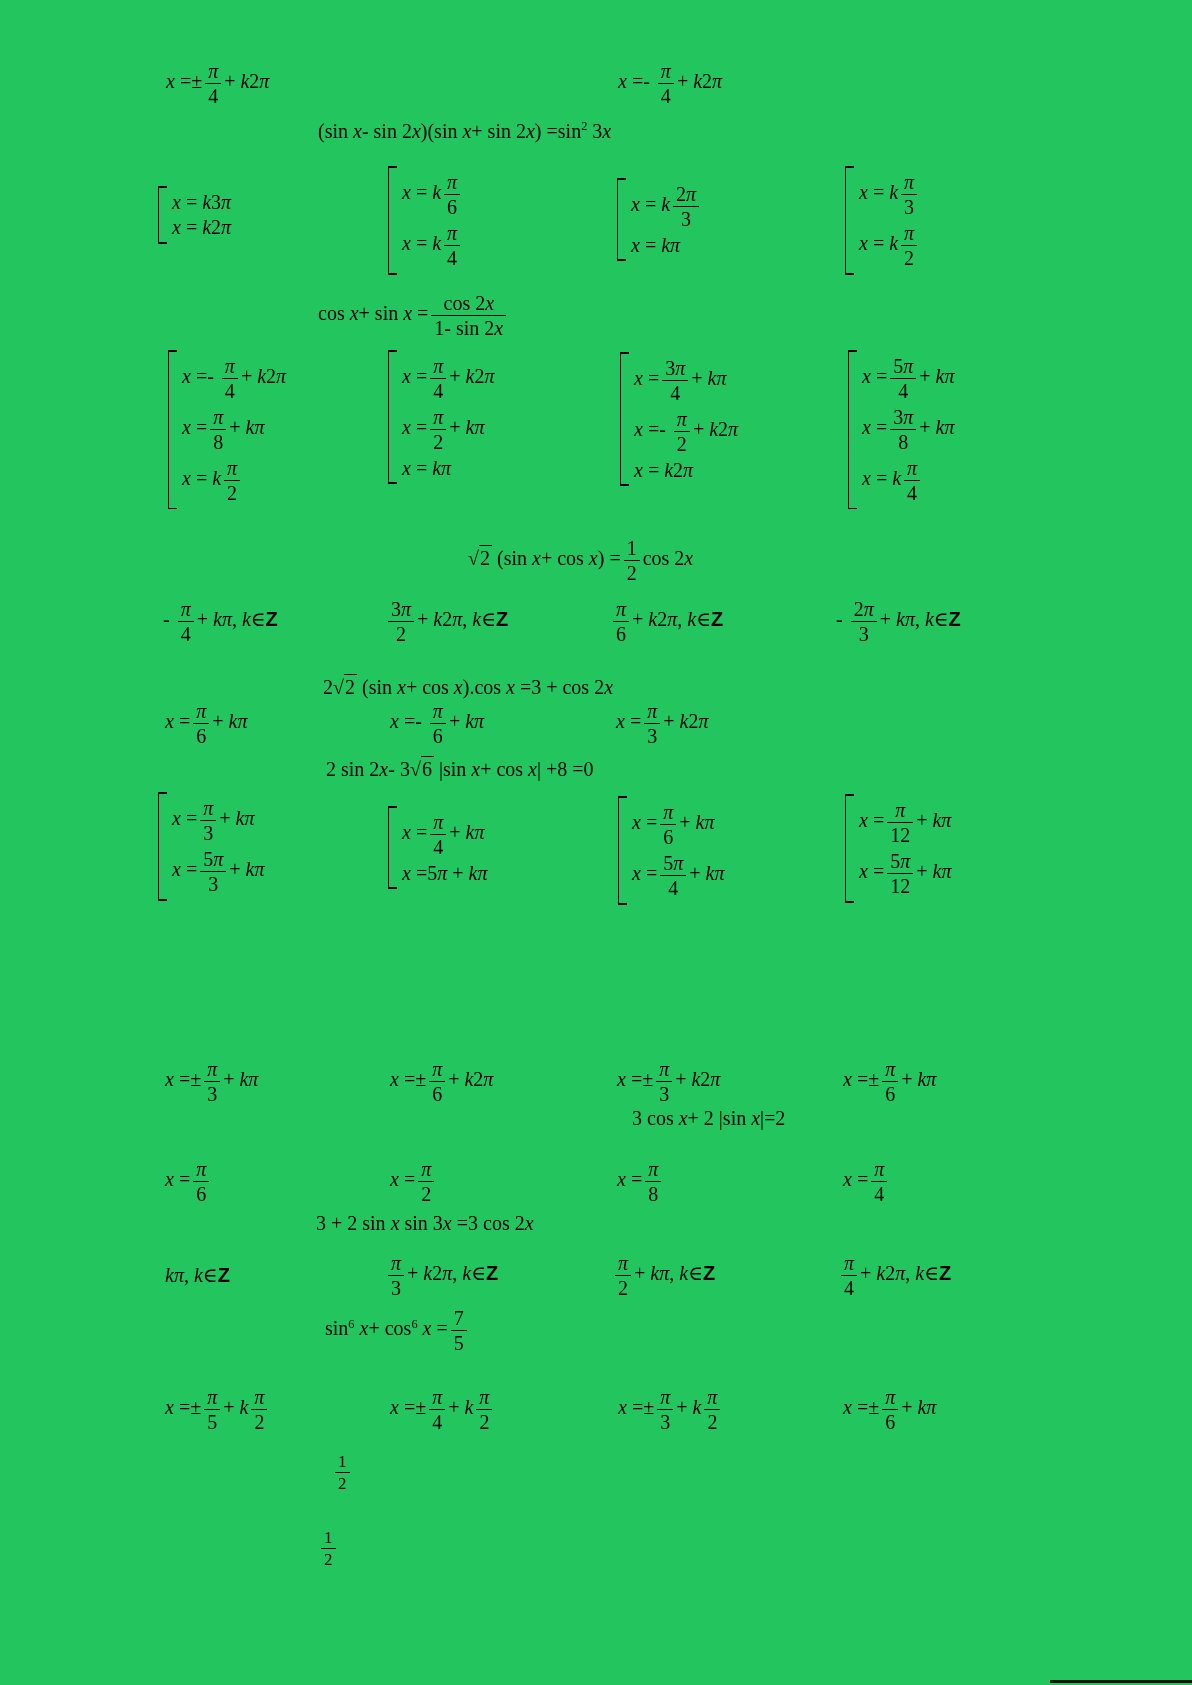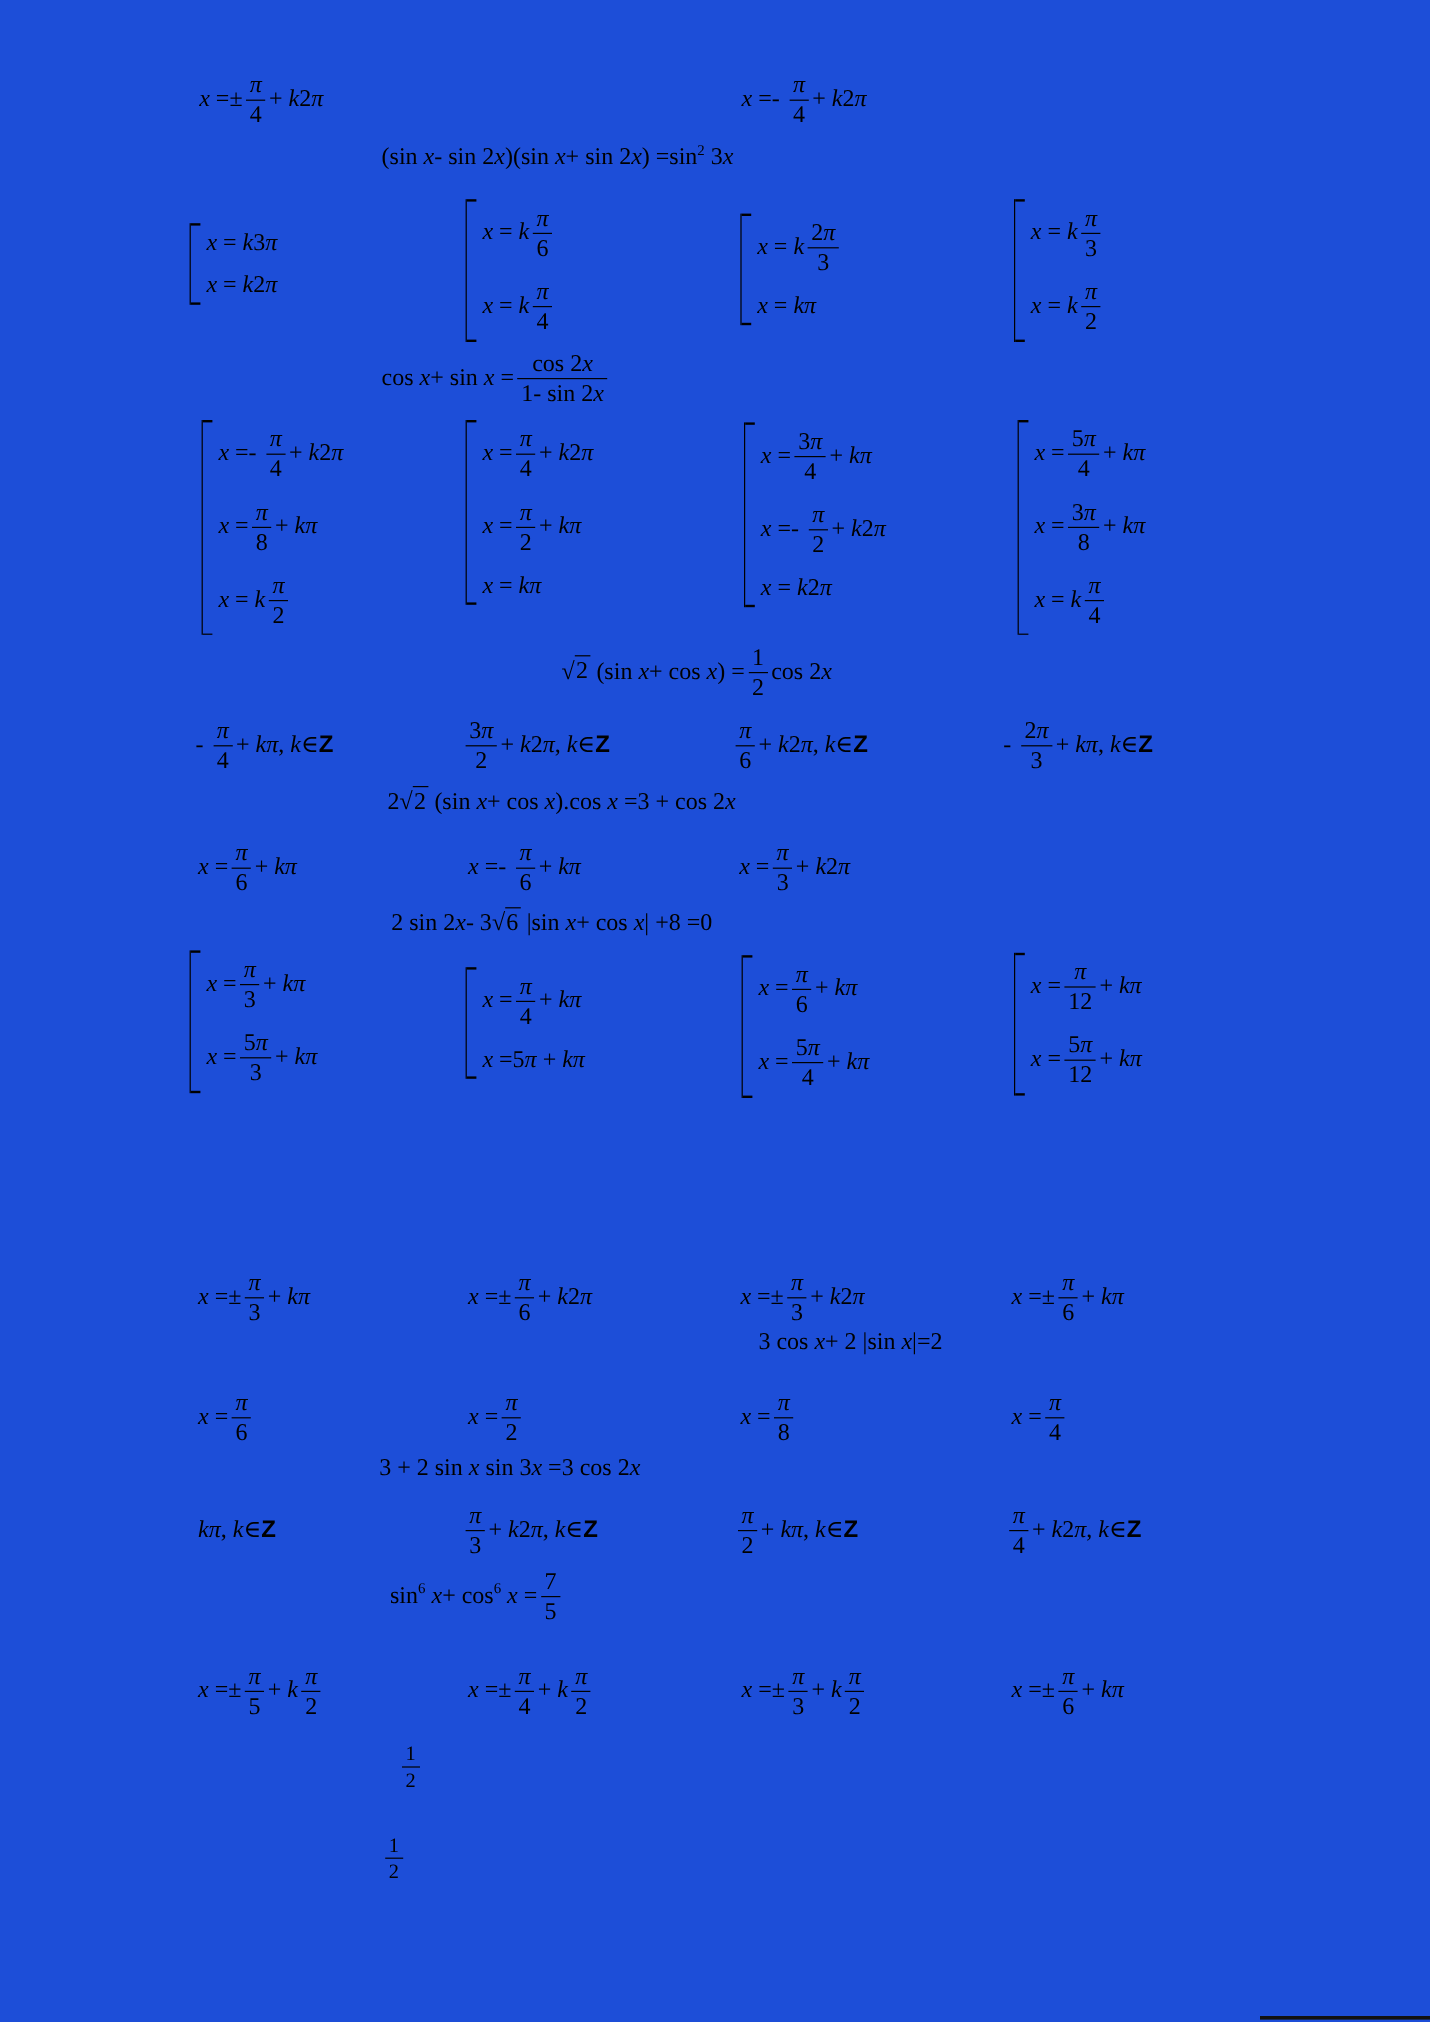--- a/index.html
+++ b/index.html
@@ -1,38 +1,38 @@
 <!DOCTYPE html>
 <html><head>
 <meta charset="utf-8">
 <style>
   html,body{margin:0;padding:0;background:#fff;}
   .doc{
-    position:relative;width:1192px;height:1685px;background:#1d4ed8;
+    position:relative;width:1192px;height:1685px;background:#22c55e;
     font-family:"Liberation Serif","DejaVu Serif",serif;
     font-size:20px;color:#000;overflow:hidden;
   }
   .m{position:absolute;white-space:nowrap;line-height:1.15;}
   .eq{position:absolute;white-space:nowrap;line-height:1.15;}
   i{font-style:italic;}
   
   .fr{display:inline-block;vertical-align:middle;text-align:center;margin:0 3px;line-height:1.12;}
   .nu{display:block;padding:0 3px 1px 3px;border-bottom:1.4px solid #000;}
   .de{display:block;padding:1px 3px 0 3px;}
   
   .sq{white-space:nowrap;}
   .sr{border-top:1.5px solid #000;padding:1px 2px 0 1px;}
   
   .bp{font-size:250%;font-weight:300;line-height:0;vertical-align:middle;position:relative;top:-2px;font-family:"Liberation Serif",serif;}
   
   .bb{font-weight:bold;font-style:normal;font-family:"Liberation Sans","DejaVu Sans",sans-serif;letter-spacing:.5px;}
   sup{font-size:.62em;vertical-align:super;line-height:0;}
   
   .cases{
-    position:absolute;display:flex;flex-direction:column;gap:13px;
+    position:absolute;display:flex;flex-direction:column;gap:3px;
     padding:5px 0 5px 13px;border-left:1.7px solid #000;
   }
   .cases::before,.cases::after{content:"";position:absolute;left:0;width:8px;height:1.7px;background:#000;}
   .cases::before{top:0;}
   .cases::after{bottom:0;}
   .cl{white-space:nowrap;line-height:1.12;}
   .small{font-size:17px;}
   .edge{position:absolute;background:#111;}
 </style>
 </head>
@@ -85,21 +85,21 @@
     <span class="cl"><i>x</i> = <i>k</i><span class="fr"><span class="nu"><i>π</i></span><span class="de">4</span></span></span>
   </div>
 
   <span class="eq" style="left:468px;top:537px"><span class="sq">√<span class="sr">2</span></span> (sin <i>x</i>+ cos <i>x</i>) =<span class="fr"><span class="nu">1</span><span class="de">2</span></span>cos 2<i>x</i></span>
 
   <span class="m" style="left:163px;top:598px">- <span class="fr"><span class="nu"><i>π</i></span><span class="de">4</span></span>+ <i>k</i><i>π</i>, <i>k</i>∈<b class="bb">Z</b></span>
   <span class="m" style="left:385px;top:598px"><span class="fr"><span class="nu">3<i>π</i></span><span class="de">2</span></span>+ <i>k</i>2<i>π</i>, <i>k</i>∈<b class="bb">Z</b></span>
   <span class="m" style="left:610px;top:598px"><span class="fr"><span class="nu"><i>π</i></span><span class="de">6</span></span>+ <i>k</i>2<i>π</i>, <i>k</i>∈<b class="bb">Z</b></span>
   <span class="m" style="left:836px;top:598px">- <span class="fr"><span class="nu">2<i>π</i></span><span class="de">3</span></span>+ <i>k</i><i>π</i>, <i>k</i>∈<b class="bb">Z</b></span>
 
-  <span class="eq" style="left:323px;top:657px">2<span class="sq">√<span class="sr">2</span></span> (sin <i>x</i>+ cos <i>x</i>).cos <i>x</i> =3 + cos 2<i>x</i></span>
+  <span class="eq" style="left:323px;top:676px">2<span class="sq">√<span class="sr">2</span></span> (sin <i>x</i>+ cos <i>x</i>).cos <i>x</i> =3 + cos 2<i>x</i></span>
 
   <span class="m" style="left:165px;top:700px"><i>x</i> =<span class="fr"><span class="nu"><i>π</i></span><span class="de">6</span></span>+ <i>k</i><i>π</i></span>
   <span class="m" style="left:390px;top:700px"><i>x</i> =- <span class="fr"><span class="nu"><i>π</i></span><span class="de">6</span></span>+ <i>k</i><i>π</i></span>
   <span class="m" style="left:616px;top:700px"><i>x</i> =<span class="fr"><span class="nu"><i>π</i></span><span class="de">3</span></span>+ <i>k</i>2<i>π</i></span>
 
   <span class="eq" style="left:326px;top:758px">2 sin 2<i>x</i>- 3<span class="sq">√<span class="sr">6</span></span> |sin <i>x</i>+ cos <i>x</i>| +8 =0</span>
 
   <div class="cases" style="left:158px;top:792px">
     <span class="cl"><i>x</i> =<span class="fr"><span class="nu"><i>π</i></span><span class="de">3</span></span>+ <i>k</i><i>π</i></span>
     <span class="cl"><i>x</i> =<span class="fr"><span class="nu">5<i>π</i></span><span class="de">3</span></span>+ <i>k</i><i>π</i></span>

